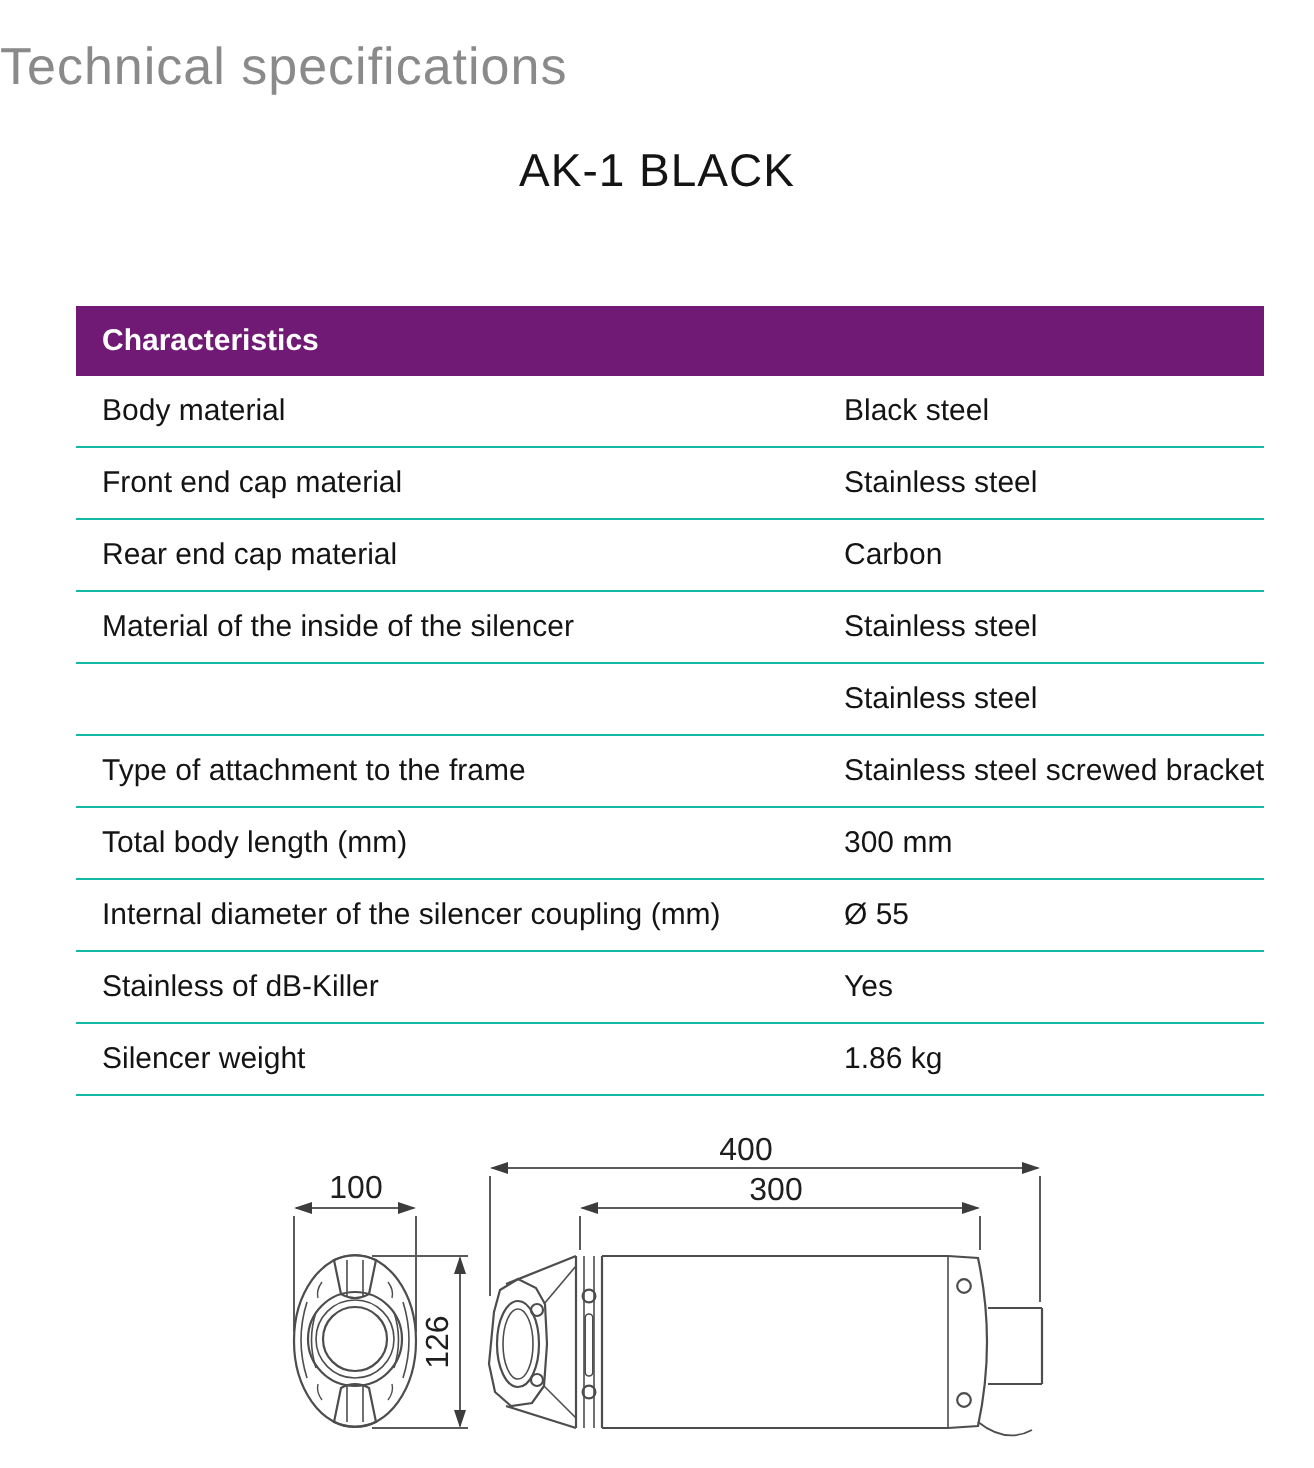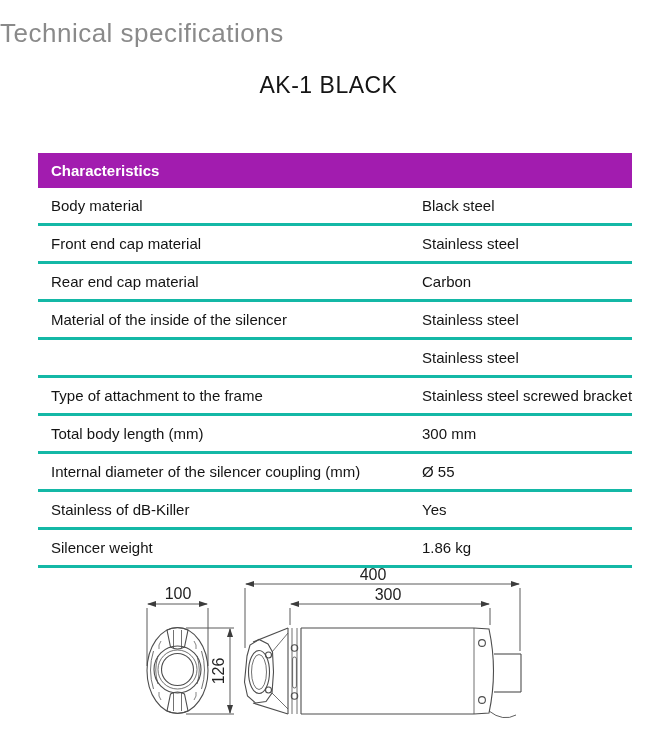--- a/index.html
+++ b/index.html
@@ -22,28 +22,28 @@
     text-align:center;
     font-size:23px;font-weight:400;
     color:#141414;
     letter-spacing:0.5px;
   }
   .spec-table{
     position:absolute;left:38px;top:153px;width:594px;
   }
   .table-header{
     height:35px;line-height:35px;
-    background:#a21caf;color:#ffffff;
+    background:#701a75;color:#ffffff;
     font-size:15px;font-weight:700;
     padding-left:13px;box-sizing:border-box;
   }
   .spec-row{
     position:relative;
     height:35px;line-height:35px;
-    border-bottom:3px solid #14b8a6;
+    border-bottom:1px solid #14b8a6;
     font-size:15px;color:#141414;
   }
   .spec-label{
     position:absolute;left:13px;top:0;
     white-space:nowrap;
   }
   .spec-value{
     position:absolute;left:384px;top:0;
     white-space:nowrap;
   }

